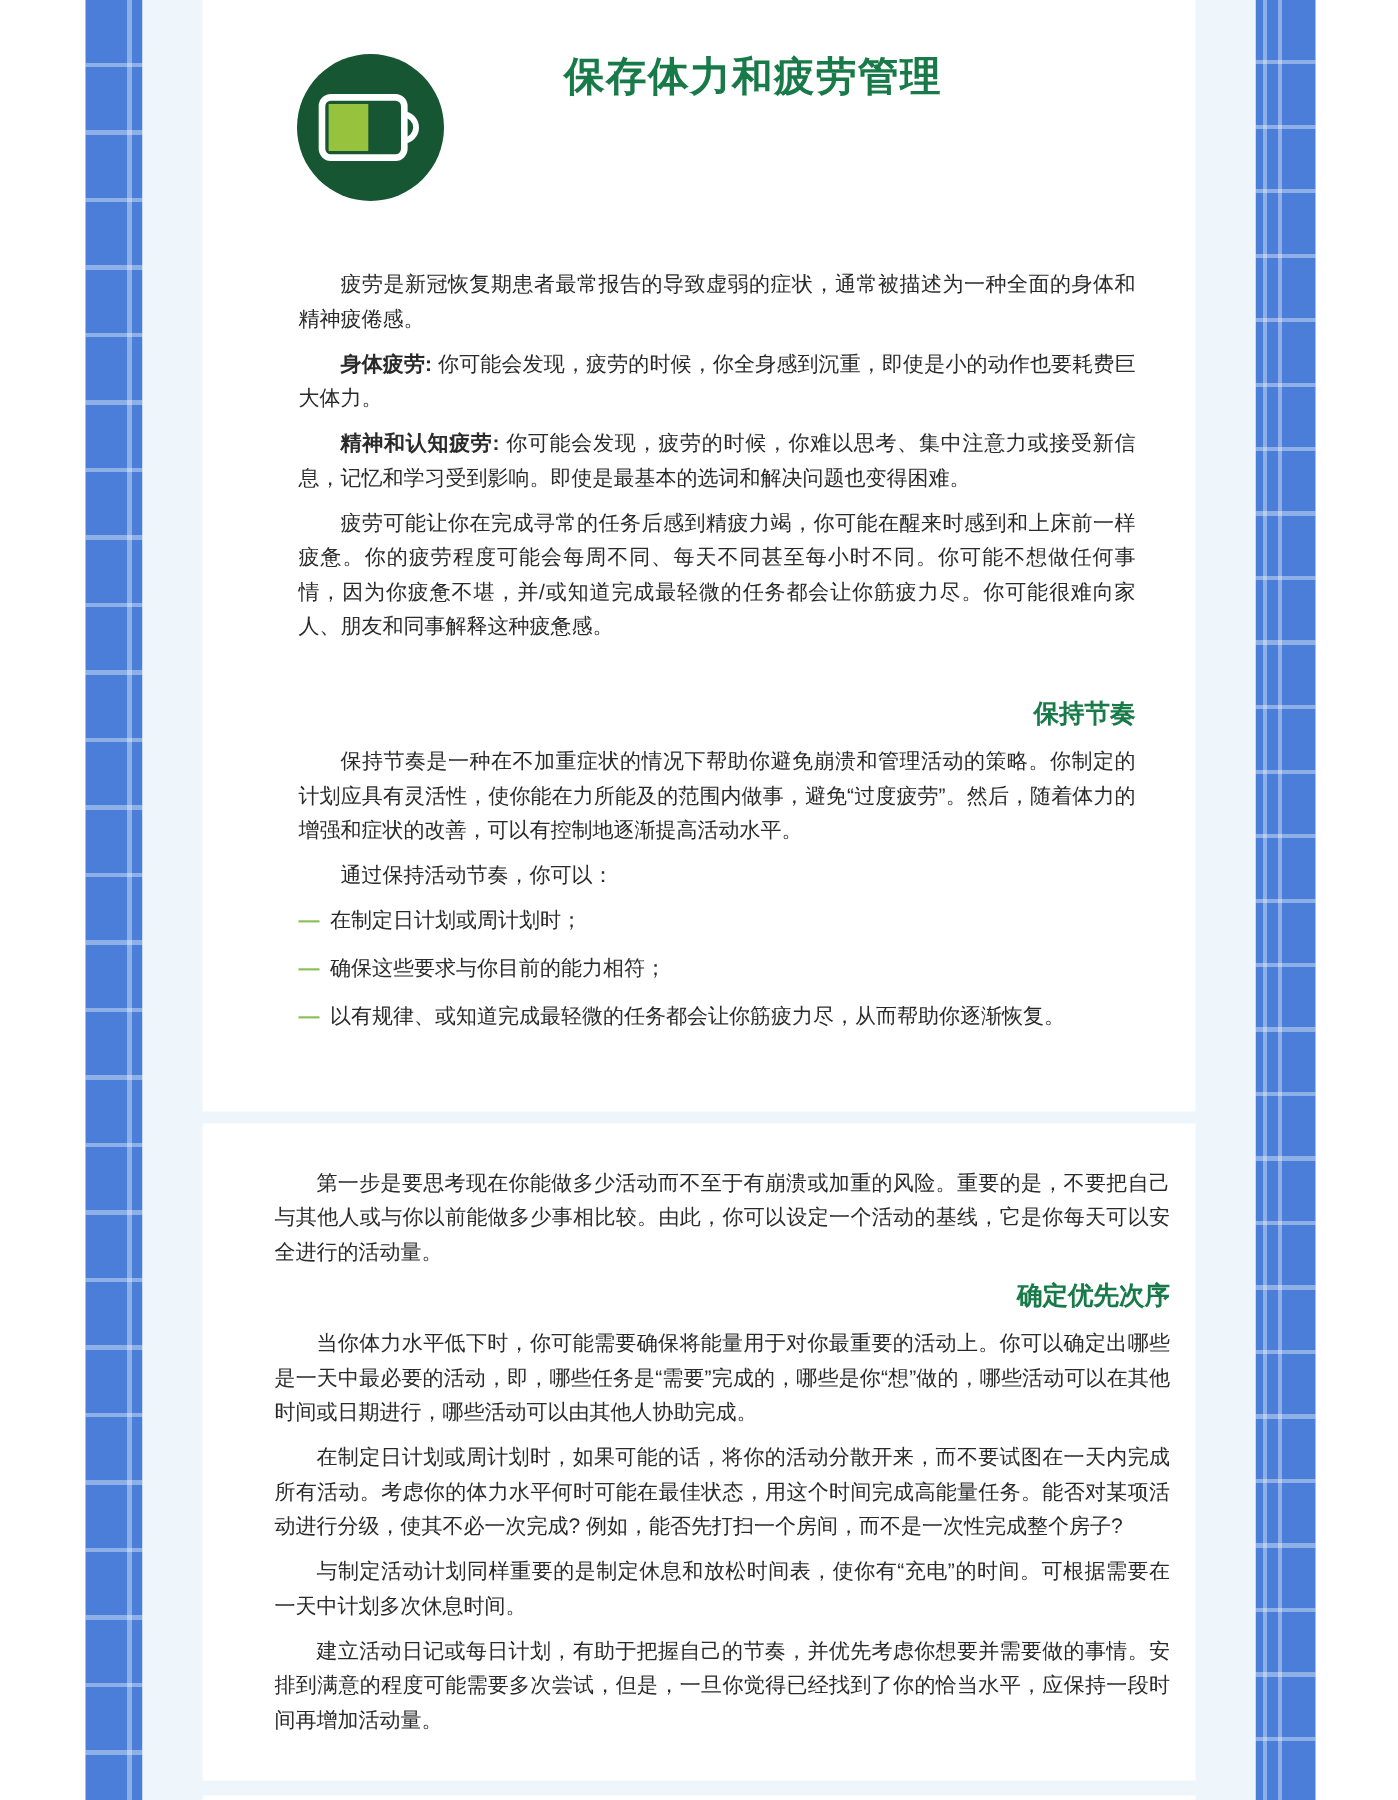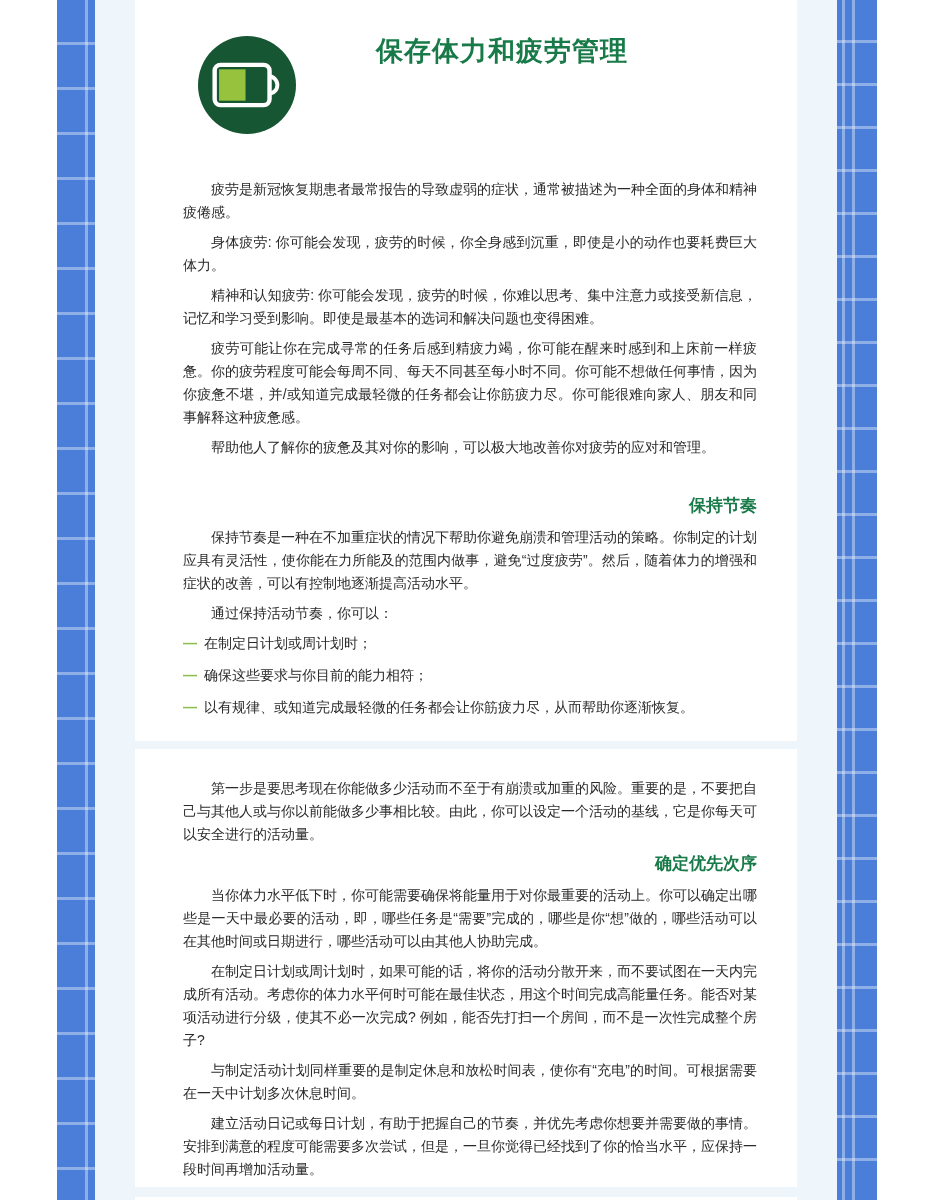--- a/index.html
+++ b/index.html
@@ -36,47 +36,47 @@
     position: absolute; left: 95px; top: 0;
     width: 742px; height: 1200px;
     background: #eef5fb;
   }
   .card {
     width: 662px; margin: 0 40px;
     background: #ffffff;
     overflow: hidden;
   }
   .card1 { height: 741px; position: relative; }
-  .card2 { height: 438px; margin-top: 8px; padding: 28px 40px 0 48px; }
+  .card2 { height: 438px; margin-top: 8px; padding: 28px 17px 0 48px; }
   .card3 { height: 24px; margin-top: 10px; }
 
   
   .header-icon {
     position: absolute; left: 63px; top: 36px;
     width: 98px; height: 98px;
   }
   .card-title {
     position: absolute; top: 33px; left: 16px; right: 0;
     padding-left: 56px;
     text-align: center;
     font-size: 27px; font-weight: bold;
     color: #187a48;
     letter-spacing: 1px;
   }
 
-  .card1-body { padding: 178px 40px 0 48px; }
+  .card1-body { padding: 178px 40px 0 64px; }
 
   p.para {
     font-size: 14px; line-height: 23px;
     text-align: justify;
     text-indent: 2em;
     margin-bottom: 7px;
     color: #2a2a2a;
   }
-  p.para strong { font-weight: normal; }
+  p.para strong { font-weight: bold; }
 
   h2.section-heading {
     font-size: 17px; font-weight: bold;
     color: #187a48;
     margin: 6px 0 9px 0;
     line-height: 22px;
     text-align: right;
   }
   h2.first-heading { margin-top: 36px; }
 
@@ -117,21 +117,20 @@
 
       <div class="card1-body">
         <p class="para">疲劳是新冠恢复期患者最常报告的导致虚弱的症状，通常被描述为一种全面的身体和精神疲倦感。</p>
 
         <p class="para"><strong>身体疲劳:</strong><span> 你可能会发现，疲劳的时候，你全身感到沉重，即使是小的动作也要耗费巨大体力。</span></p>
 
         <p class="para"><strong>精神和认知疲劳:</strong><span> 你可能会发现，疲劳的时候，你难以思考、集中注意力或接受新信息，记忆和学习受到影响。即使是最基本的选词和解决问题也变得困难。</span></p>
 
         <p class="para">疲劳可能让你在完成寻常的任务后感到精疲力竭，你可能在醒来时感到和上床前一样疲惫。你的疲劳程度可能会每周不同、每天不同甚至每小时不同。你可能不想做任何事情，因为你疲惫不堪，并/或知道完成最轻微的任务都会让你筋疲力尽。你可能很难向家人、朋友和同事解释这种疲惫感。</p>
 
-        <p class="para">帮助他人了解你的疲惫及其对你的影响，可以极大地改善你对疲劳的应对和管理。</p>
 
         <h2 class="section-heading first-heading">保持节奏</h2>
 
         <p class="para">保持节奏是一种在不加重症状的情况下帮助你避免崩溃和管理活动的策略。你制定的计划应具有灵活性，使你能在力所能及的范围内做事，避免“过度疲劳”。然后，随着体力的增强和症状的改善，可以有控制地逐渐提高活动水平。</p>
 
         <p class="para">通过保持活动节奏，你可以：</p>
 
         <ul class="dash-list">
           <li>
               <span class="dash">—</span>

